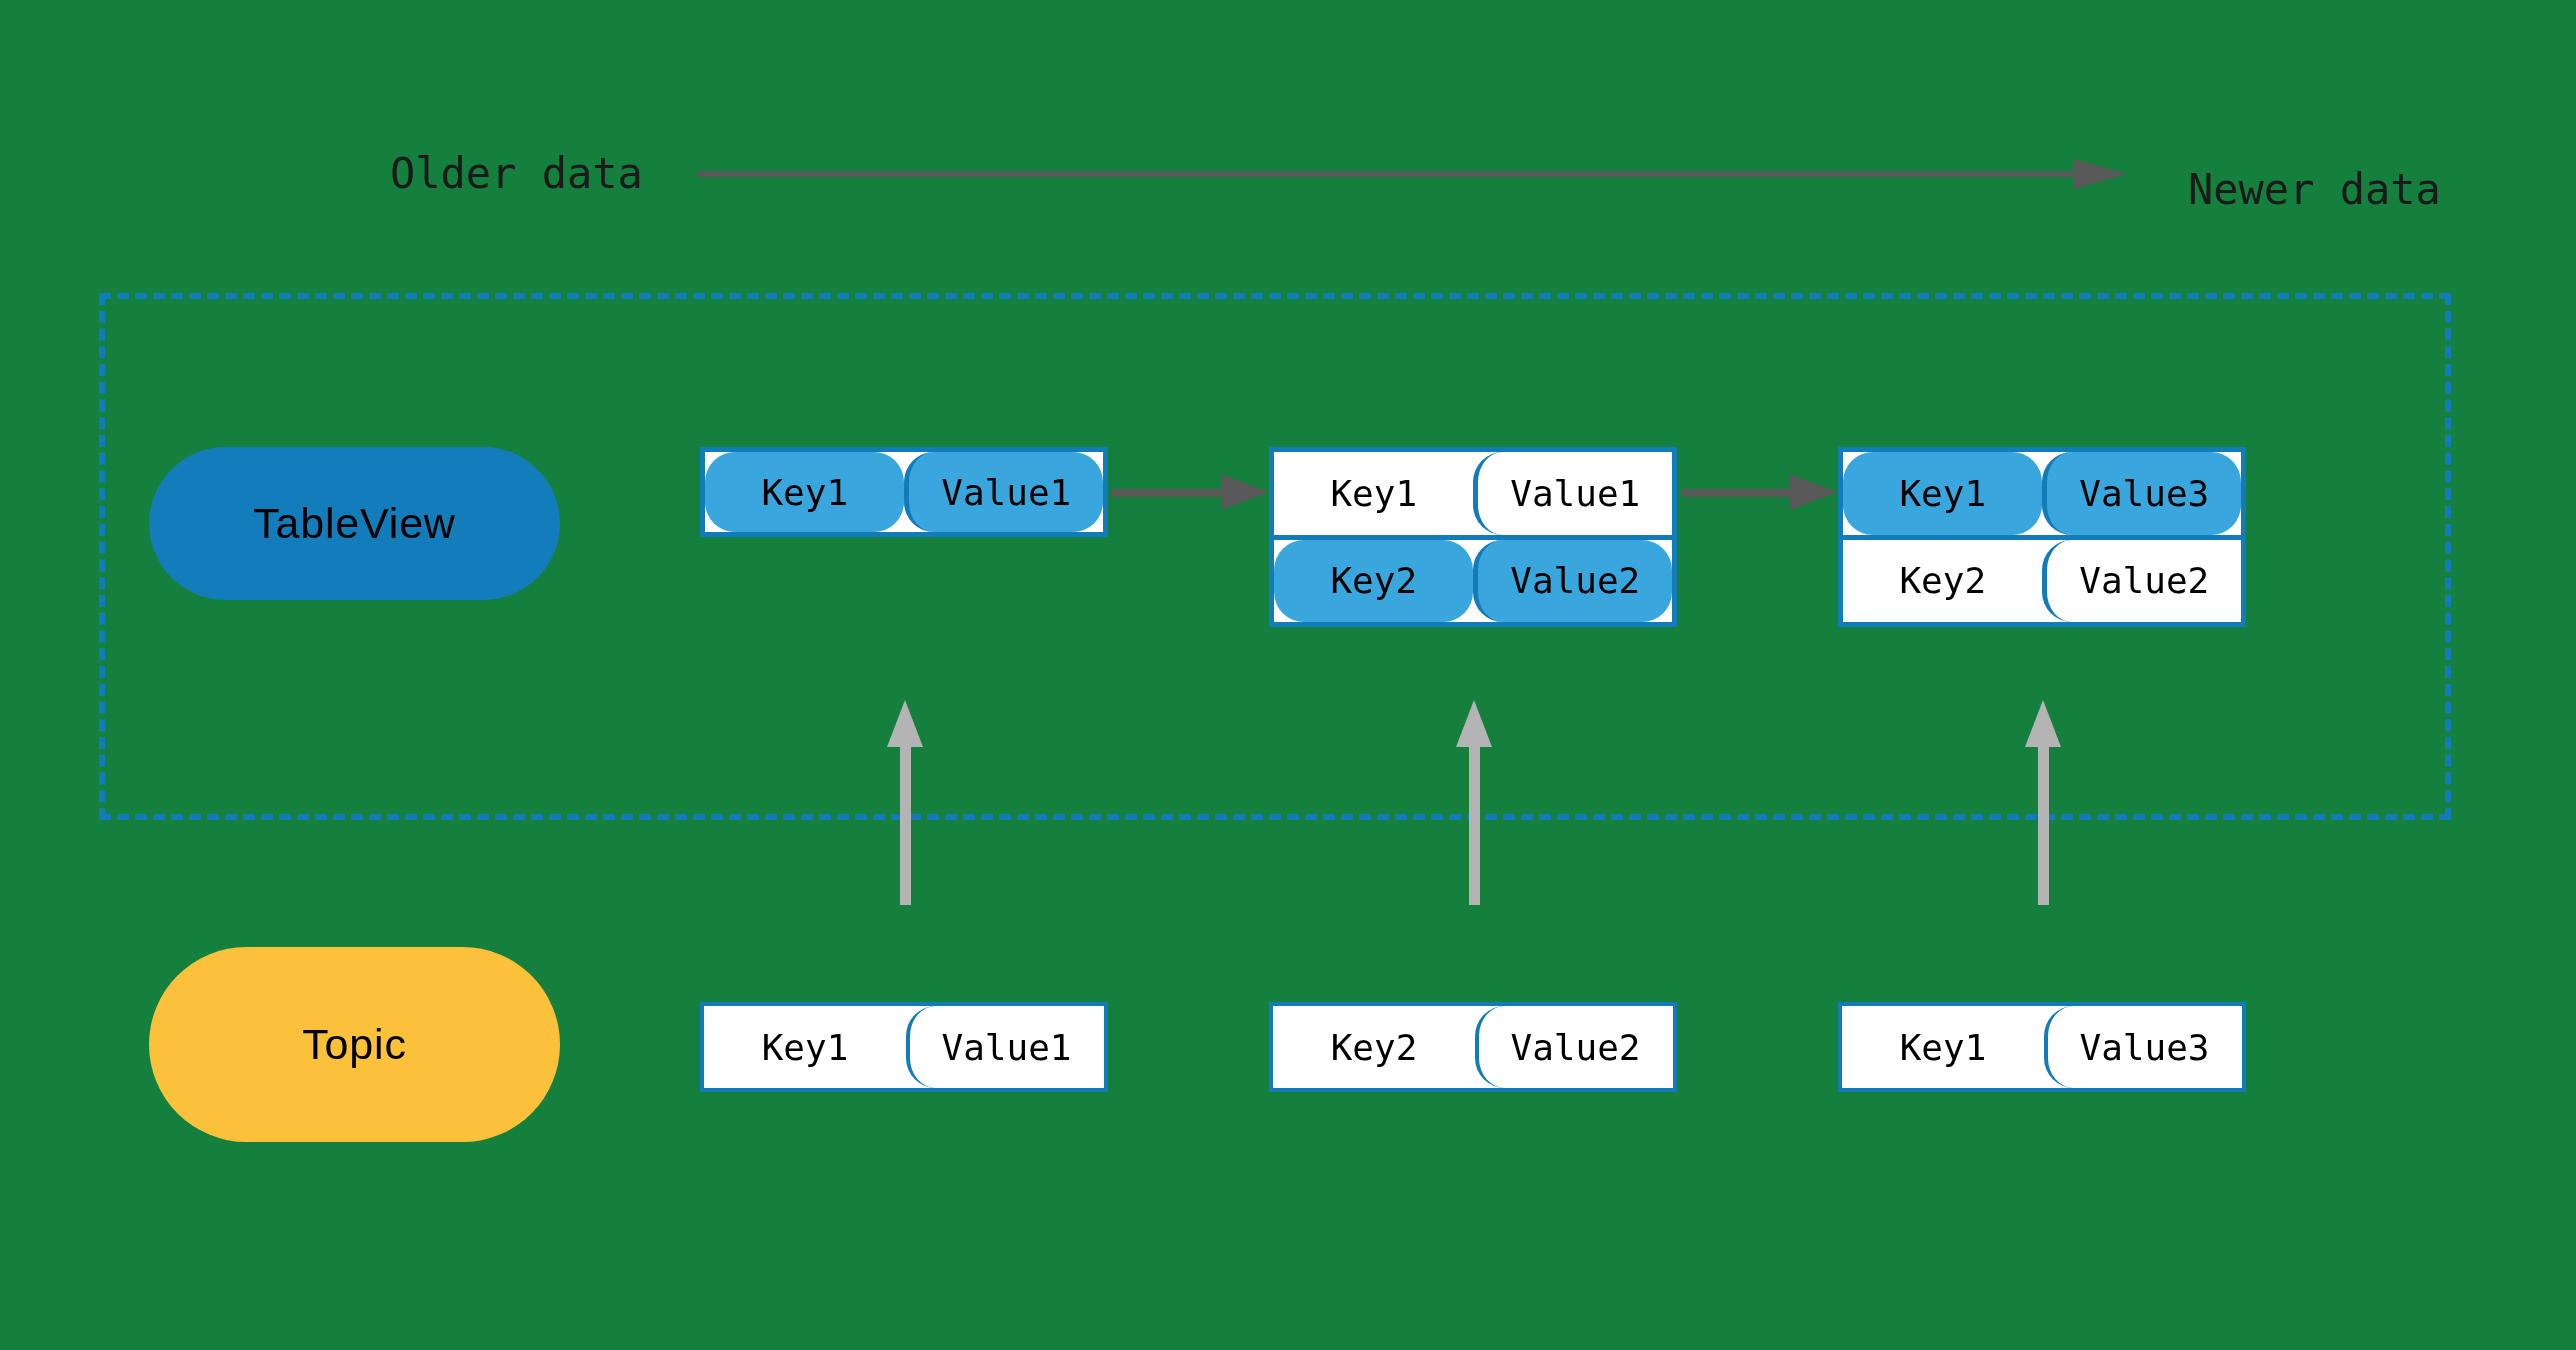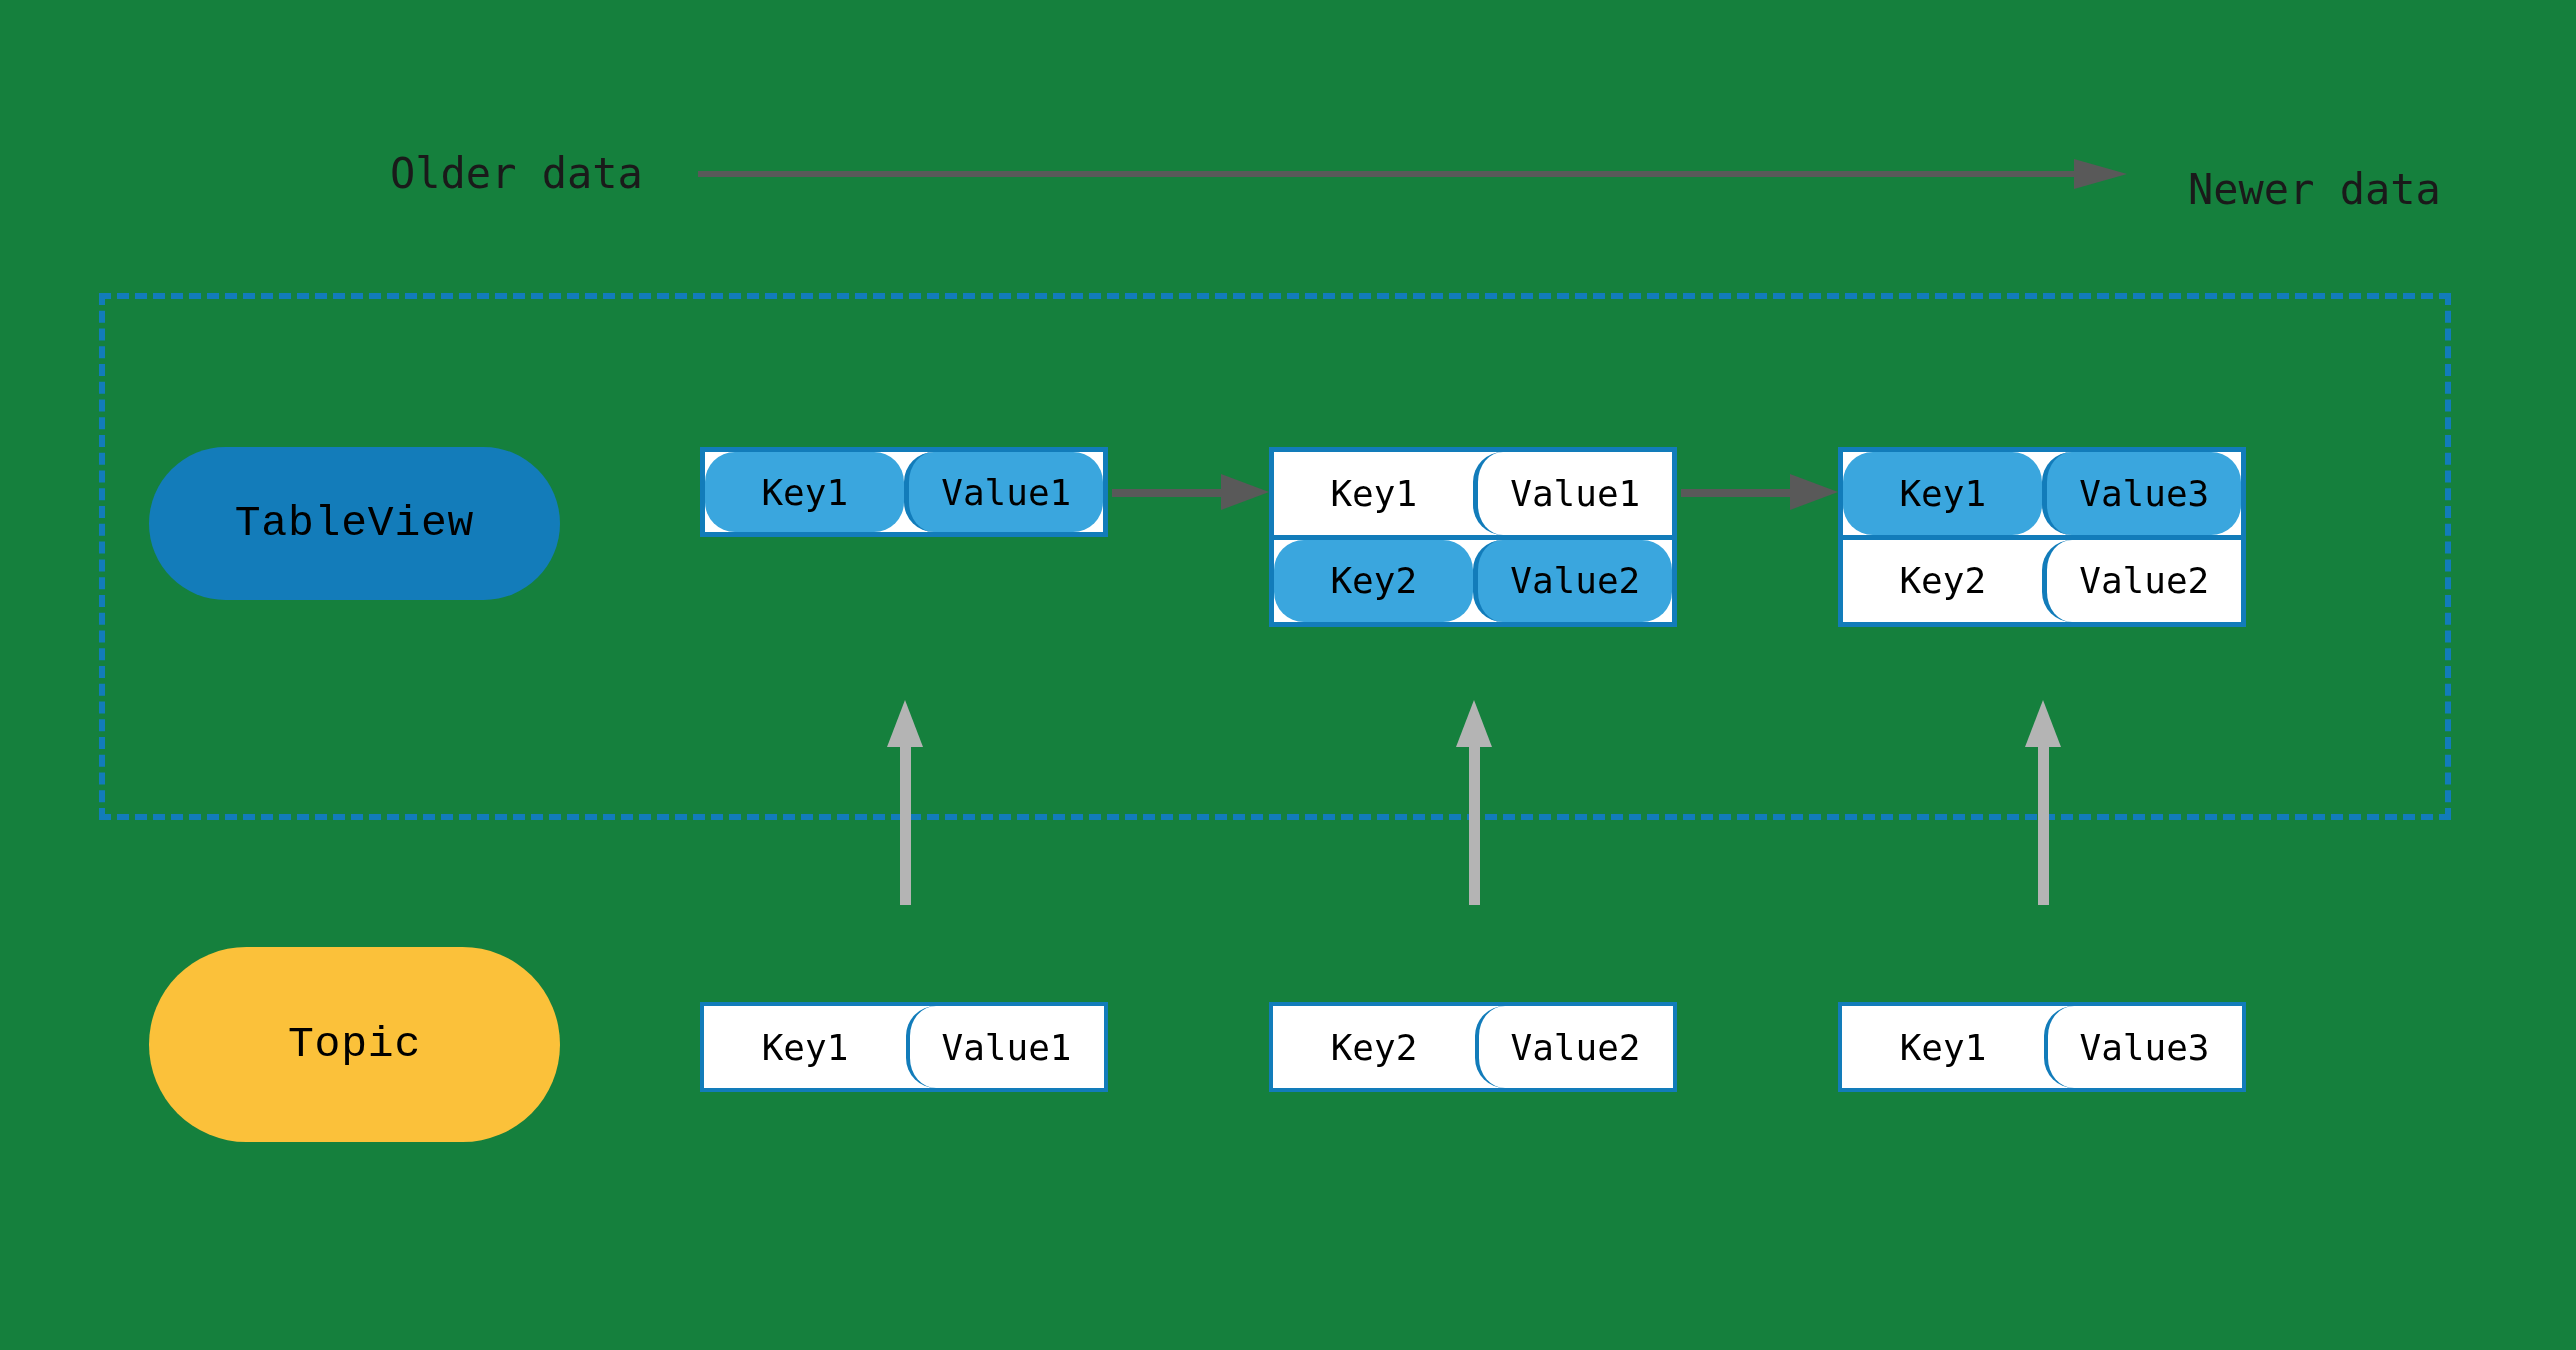--- a/index.html
+++ b/index.html
@@ -65,21 +65,21 @@
     box-sizing: border-box;
   }
 
   
   .role-pill {
     position: absolute;
     display: flex;
     align-items: center;
     justify-content: center;
     border-radius: 774px;
-    font-family: Liberation Mono, monospace;
+    font-family: Liberation Sans, sans-serif;
     font-size: 43px;
     color: #000000;
     letter-spacing: 0.8px;
   }
   #pill-tableview {
     left: 149px; top: 447px;
     width: 411px; height: 153px;
     background: #137cba;
   }
   #pill-topic {

